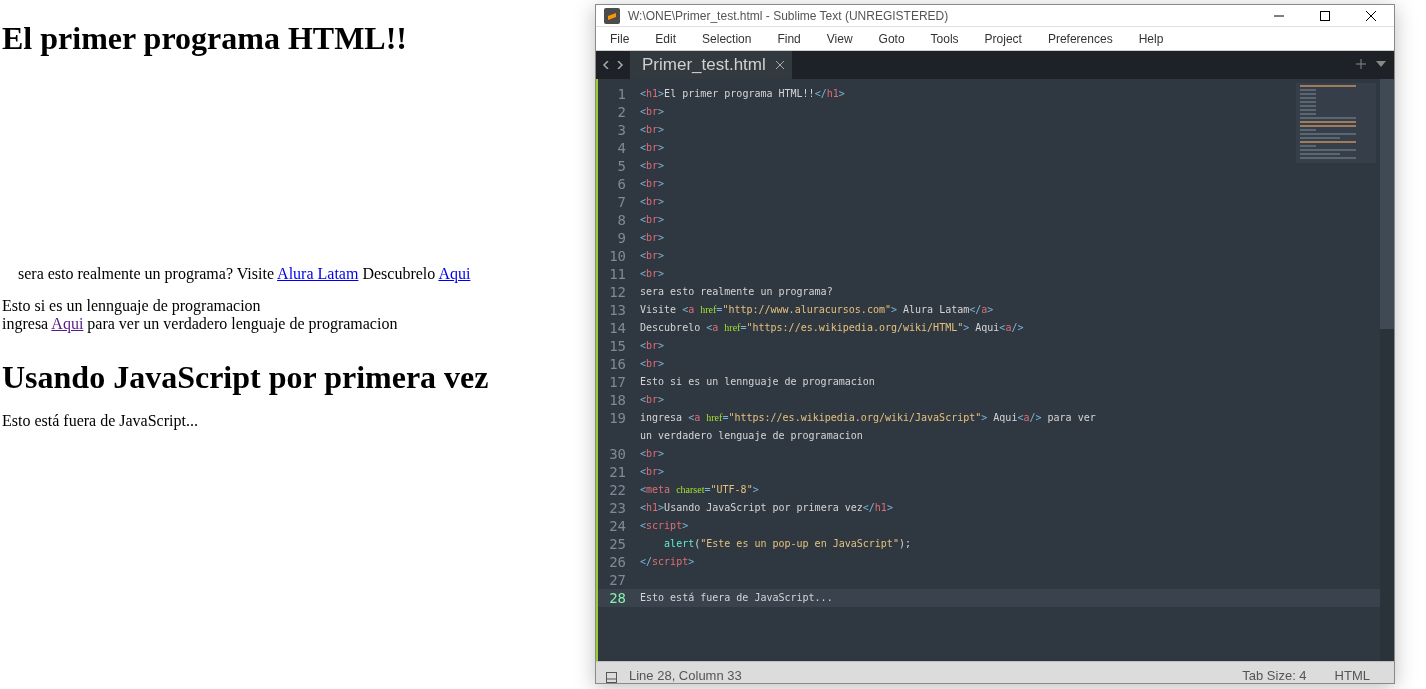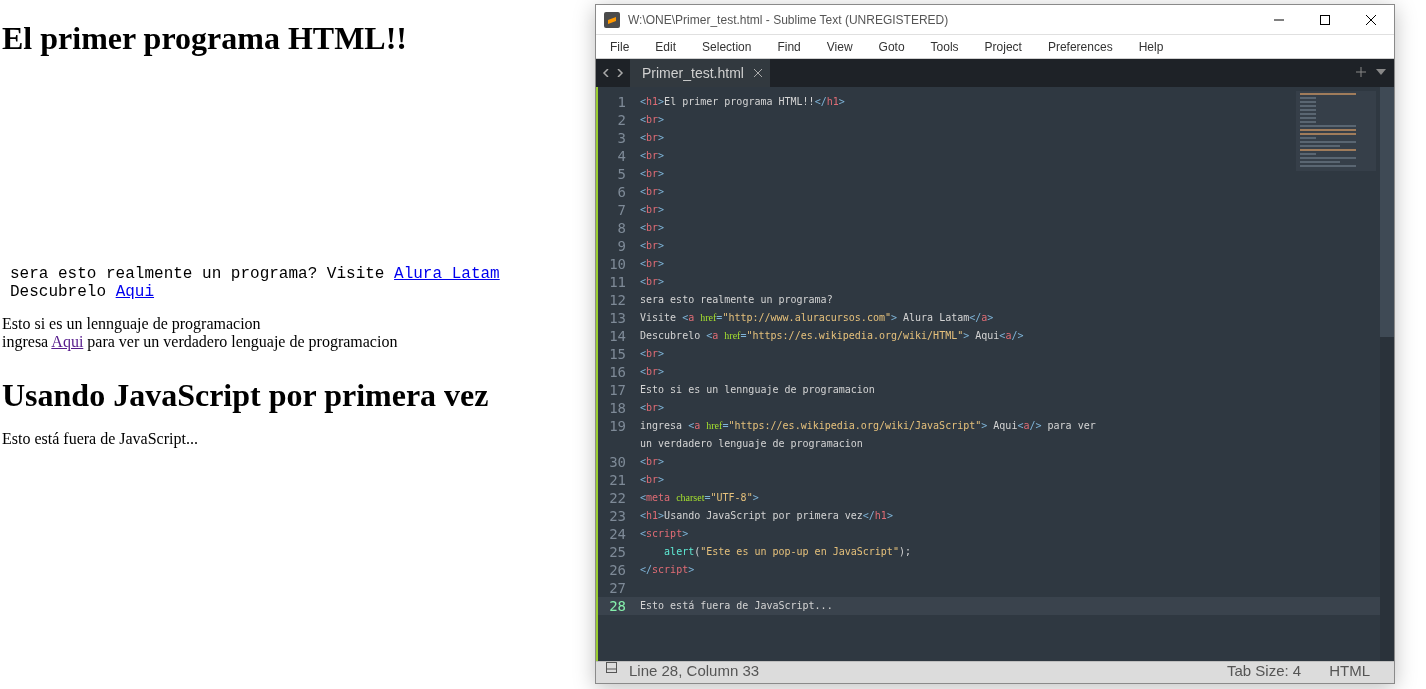--- a/index.html
+++ b/index.html
@@ -35,42 +35,42 @@
   margin: 26px 0 16px 0;
 }
 .browser-page a {
   color: #0000EE;
   text-decoration: underline;
 }
 .browser-page a.visited {
   color: #551A8B;
 }
 .browser-page .gap { height: 178px; }
-.browser-page .blk { margin: 14px 8px; font-family: Liberation Mono, monospace; }
+.browser-page .blk { margin: 14px 16px; }
 
 
 .sublime {
   position: absolute;
   left: 595px;
   top: 4px;
   width: 800px;
   height: 680px;
   background: #dadada;
   border: 1px solid #8a8a8a;
   box-shadow: 0 4px 20px rgba(0,0,0,0.25);
   font-family: "Segoe UI", Arial, sans-serif;
   font-size: 12px;
   color: #000;
   display: flex;
   flex-direction: column;
 }
 
 
 .titlebar {
-  height: 30px;
+  height: 22px;
   background: #fff;
   display: flex;
   align-items: center;
   padding: 0 0 0 8px;
   border-bottom: 1px solid #e0e0e0;
 }
 .titlebar .app-icon {
   width: 16px; height: 16px;
   background: #4b4b4b;
   border-radius: 2px;
@@ -119,21 +119,21 @@
   color: #aaa;
 }
 .navarrows svg { width: 8px; height: 8px; }
 .tab {
   display: flex;
   align-items: center;
   background: #32393f;
   color: #d0d0d0;
   padding: 0 8px 0 12px;
   gap: 10px;
-  font-size: 14px;
+  font-size: 17px;
   border-right: 1px solid #1e2227;
 }
 .tab .tab-close { color: #aaa; display:flex; }
 .tab .tab-close svg { width: 8px; height: 8px; }
 .tabrow .spacer { flex: 1; }
 .tab-actions {
   display: flex; align-items: center; padding: 0 8px; gap: 10px; color: #888;
 }
 .tab-actions svg { width: 10px; height: 10px; }
 
@@ -212,24 +212,24 @@
   height: 250px;
   background: #3f4a55;
 }
 
 
 .statusbar {
   height: 22px;
   background: #dcdcdc;
   border-top: 1px solid #bfbfbf;
   display: flex;
-  align-items: flex-start;
+  align-items: flex-end;
   padding: 0 10px;
   color: #555;
-  font-size: 15px;
+  font-size: 13px;
 }
 .statusbar .panel-icon { margin-right: 12px; display:flex; }
 .statusbar .panel-icon svg { width:11px; height:11px; }
 .statusbar .spacer { flex: 1; }
 .statusbar .seg { padding: 0 14px; }
 
 </style>
 </head>
 <body>
 

